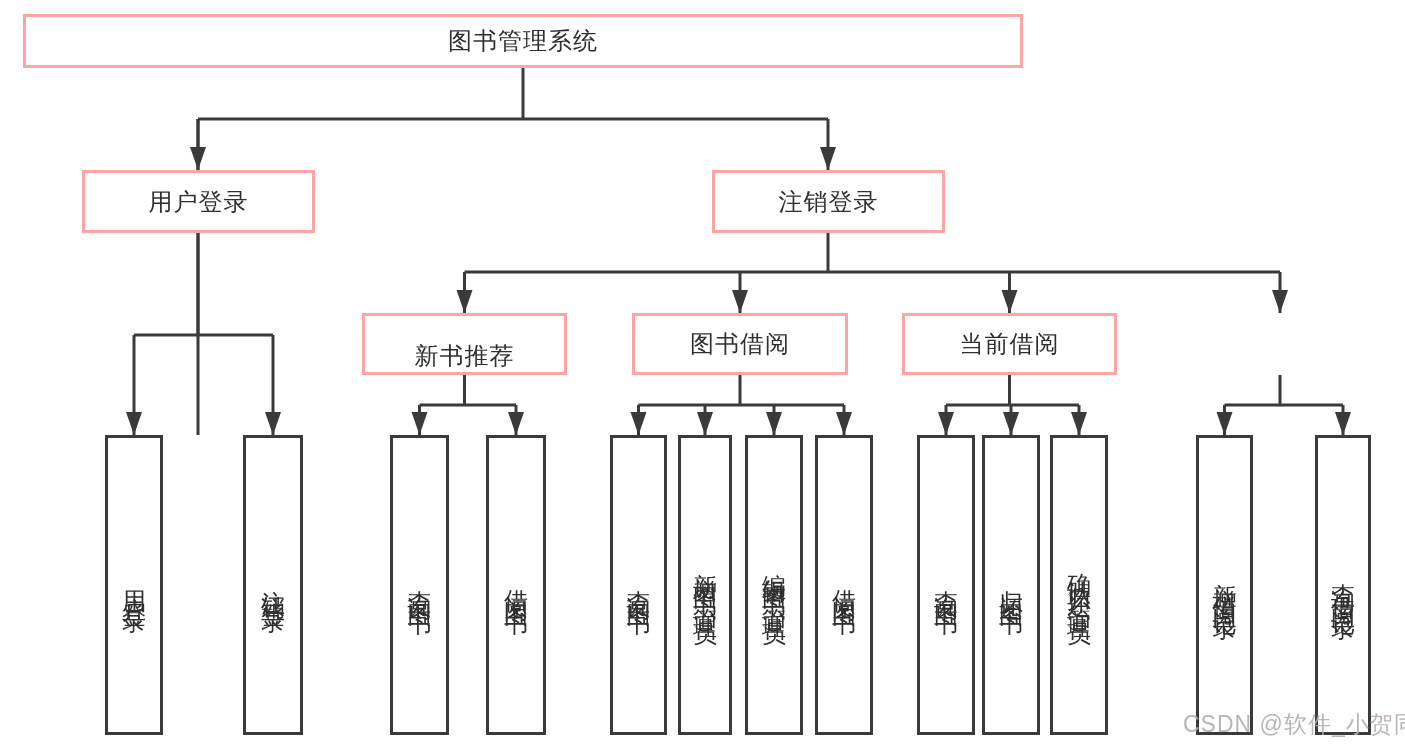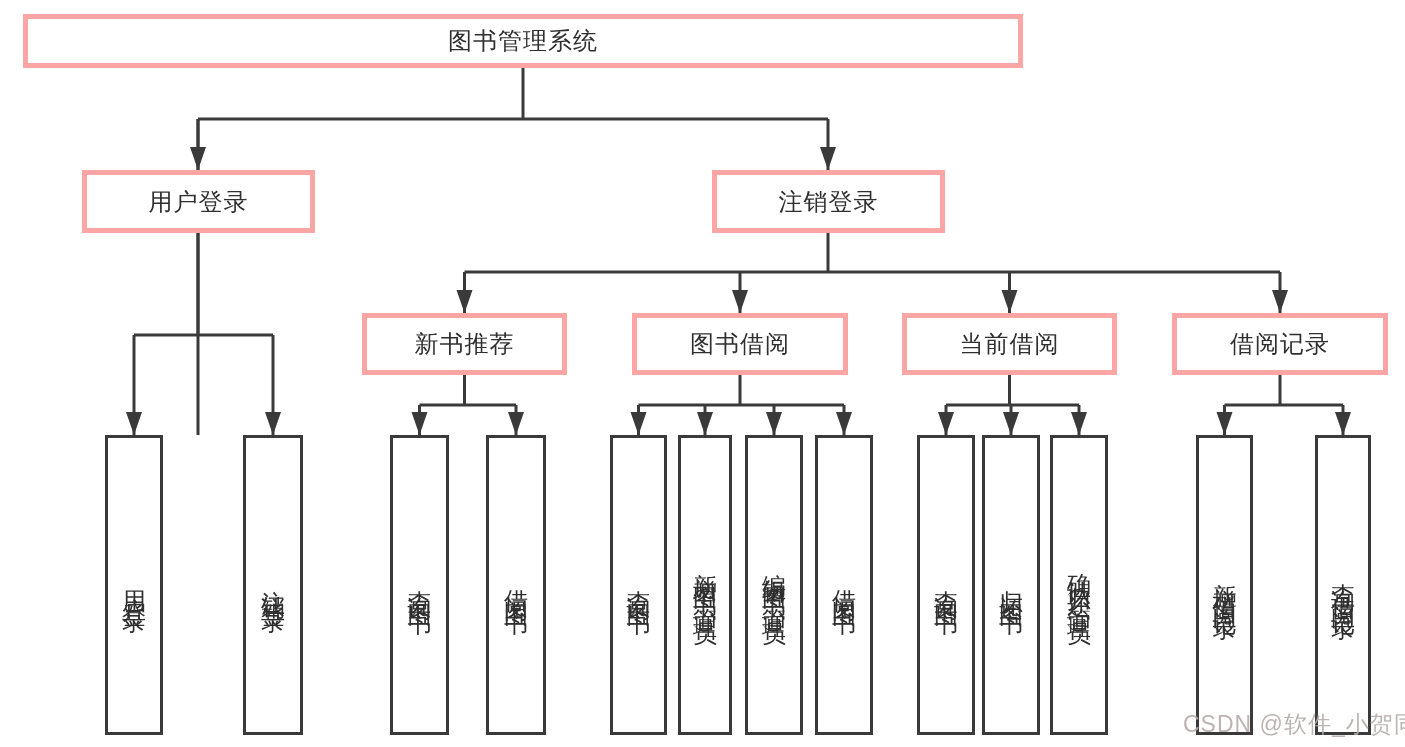--- a/index.html
+++ b/index.html
@@ -1,21 +1,21 @@
 <!DOCTYPE html>
 <html><head>
 <meta charset="utf-8">
 <style>
   html,body{margin:0;padding:0;background:#ffffff;}
   #canvas{
     position:relative;width:1405px;height:747px;background:#ffffff;overflow:hidden;
     font-family:"Liberation Sans", sans-serif;
   }
   .hbox{
-    position:absolute;box-sizing:border-box;border:5px solid #fca5a5;background:#fff;
+    position:absolute;box-sizing:border-box;border:3px solid #fca5a5;background:#fff;
     display:flex;align-items:center;justify-content:center;
     font-size:24px;color:#2f2f2f;letter-spacing:1px;
   }
   .vbox{
     position:absolute;box-sizing:border-box;border:3px solid #3a3a3a;background:#fff;
     display:flex;align-items:center;justify-content:center;top:435px;height:300px;
   }
   .vbox span{
     writing-mode:vertical-lr;text-orientation:upright;
     font-size:24px;color:#2f2f2f;letter-spacing:7px;line-height:1;
@@ -103,31 +103,28 @@
     <span>图书管理系统</span>
   </div>
 
   <div class="hbox" style="left:82px;top:170px;width:233px;height:63px;">
     <span>用户登录</span>
   </div>
   <div class="hbox" style="left:712px;top:170px;width:233px;height:63px;">
     <span>注销登录</span>
   </div>
 
-  <div class="hbox" style="left:362px;top:313px;width:205px;height:62px;">
+  <div class="hbox" style="left:362px;top:313px;width:205px;height:62px;align-items:flex-end;">
     <span>新书推荐</span>
   </div>
   <div class="hbox" style="left:902px;top:313px;width:215px;height:62px;">
     <span>当前借阅</span>
   </div>
   <div class="hbox" style="left:632px;top:313px;width:216px;height:62px;">
     <span>图书借阅</span>
-  </div>
-  <div class="hbox" style="left:1172px;top:313px;width:216px;height:62px;">
-    <span>借阅记录</span>
   </div>
 
   <div class="vbox" style="left:105px;width:58px;">
     <span>用户登录</span>
   </div>
   <div class="vbox" style="left:243px;width:60px;">
     <span>注销登录</span>
   </div>
 
   <div class="vbox" style="left:390px;width:59px;">

